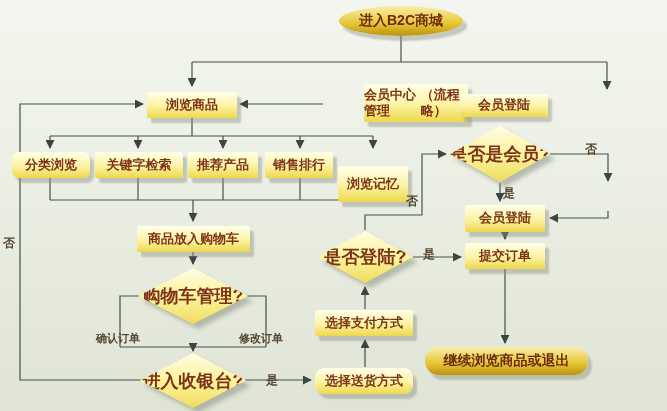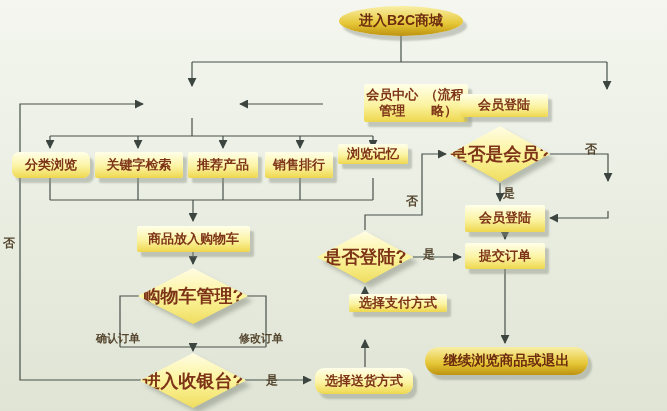--- a/index.html
+++ b/index.html
@@ -4,21 +4,21 @@
 <style>
   html,body{margin:0;padding:0;}
   .stage{
     position:relative;width:667px;height:411px;overflow:hidden;
     background:linear-gradient(180deg,#f4f6ef 0%,#eff2e9 25%,#e8ecdf 60%,#dfe4d5 100%);
     font-family:"Liberation Sans",sans-serif;
   }
   svg.wires{position:absolute;left:0;top:0;width:667px;height:411px;}
   .node{
     position:absolute;display:flex;align-items:center;justify-content:center;
-    text-align:center;color:#7d3317;font-weight:bold;font-size:13px;line-height:1.25;
+    text-align:left;color:#7d3317;font-weight:bold;font-size:13px;line-height:1.25;
     background:linear-gradient(180deg,#ffffe9 0%,#fbf3a2 55%,#eed74d 100%);
     box-shadow:4px 5px 2px rgba(139,146,132,0.45);border-radius:2px;white-space:nowrap;
   }
   .terminator{
     background:linear-gradient(180deg,#f9efa6 0%,#e6c737 58%,#bd920f 100%);
     color:#6d2c10;font-size:14px;
   }
   .ellipse{border-radius:50%;}
   .pill{border-radius:15px;}
   .two-line{white-space:normal;margin-left:40px;}
@@ -118,51 +118,52 @@
     </g>
 
     <g>
       <path d="M505,233 V239" marker-end="url(#ar)"></path>
       <path d="M505,269 V343" marker-end="url(#ar)"></path>
     </g>
   </svg>
 
   <div class="node terminator ellipse" style="left:339px;top:6px;width:124px;height:30px;">进入B2C商城</div>
 
+  <div class="node" style="left:147px;top:92px;width:90px;height:26px;">浏览商品</div>
 
   <div class="node two-line" style="left:324px;top:84px;width:104px;height:38px;">
     <span>会员中心管理</span>
     <span>（流程略）</span>
   </div>
 
   <div class="node" style="left:460px;top:94px;width:88px;height:23px;">会员登陆</div>
 
   <div class="node" style="left:12px;top:152px;width:78px;height:26px;border-radius:7px;">分类浏览</div>
 
   <div class="node" style="left:95px;top:152px;width:88px;height:26px;">关键字检索</div>
 
   <div class="node" style="left:188px;top:152px;width:70px;height:26px;">推荐产品</div>
 
   <div class="node" style="left:265px;top:152px;width:68px;height:26px;">销售排行</div>
 
-  <div class="node" style="left:338px;top:144px;width:70px;height:20px;">浏览记忆</div>
+  <div class="node" style="left:338px;top:166px;width:70px;height:36px;">浏览记忆</div>
 
   <div class="node" style="left:137px;top:226px;width:113px;height:26px;">商品放入购物车</div>
 
   <div class="diamond-wrap" style="left:138px;top:268px;width:110px;height:56px;">
     <div class="diamond">购物车管理?</div>
   </div>
 
   <div class="diamond-wrap" style="left:140px;top:353px;width:106px;height:55px;">
     <div class="diamond">进入收银台?</div>
   </div>
 
   <div class="node" style="left:315px;top:368px;width:98px;height:26px;border-radius:9px;">选择送货方式</div>
 
-  <div class="node" style="left:315px;top:294px;width:98px;height:18px;margin-left:34px;">选择支付方式</div>
+  <div class="node" style="left:315px;top:310px;width:98px;height:26px;">选择支付方式</div>
 
   <div class="diamond-wrap" style="left:317px;top:231px;width:96px;height:52px;">
     <div class="diamond">是否登陆?</div>
   </div>
 
   <div class="node" style="left:465px;top:243px;width:80px;height:26px;">提交订单</div>
 
   <div class="node" style="left:465px;top:205px;width:80px;height:27px;">会员登陆</div>
 
   <div class="diamond-wrap" style="left:450px;top:126px;width:100px;height:56px;">

